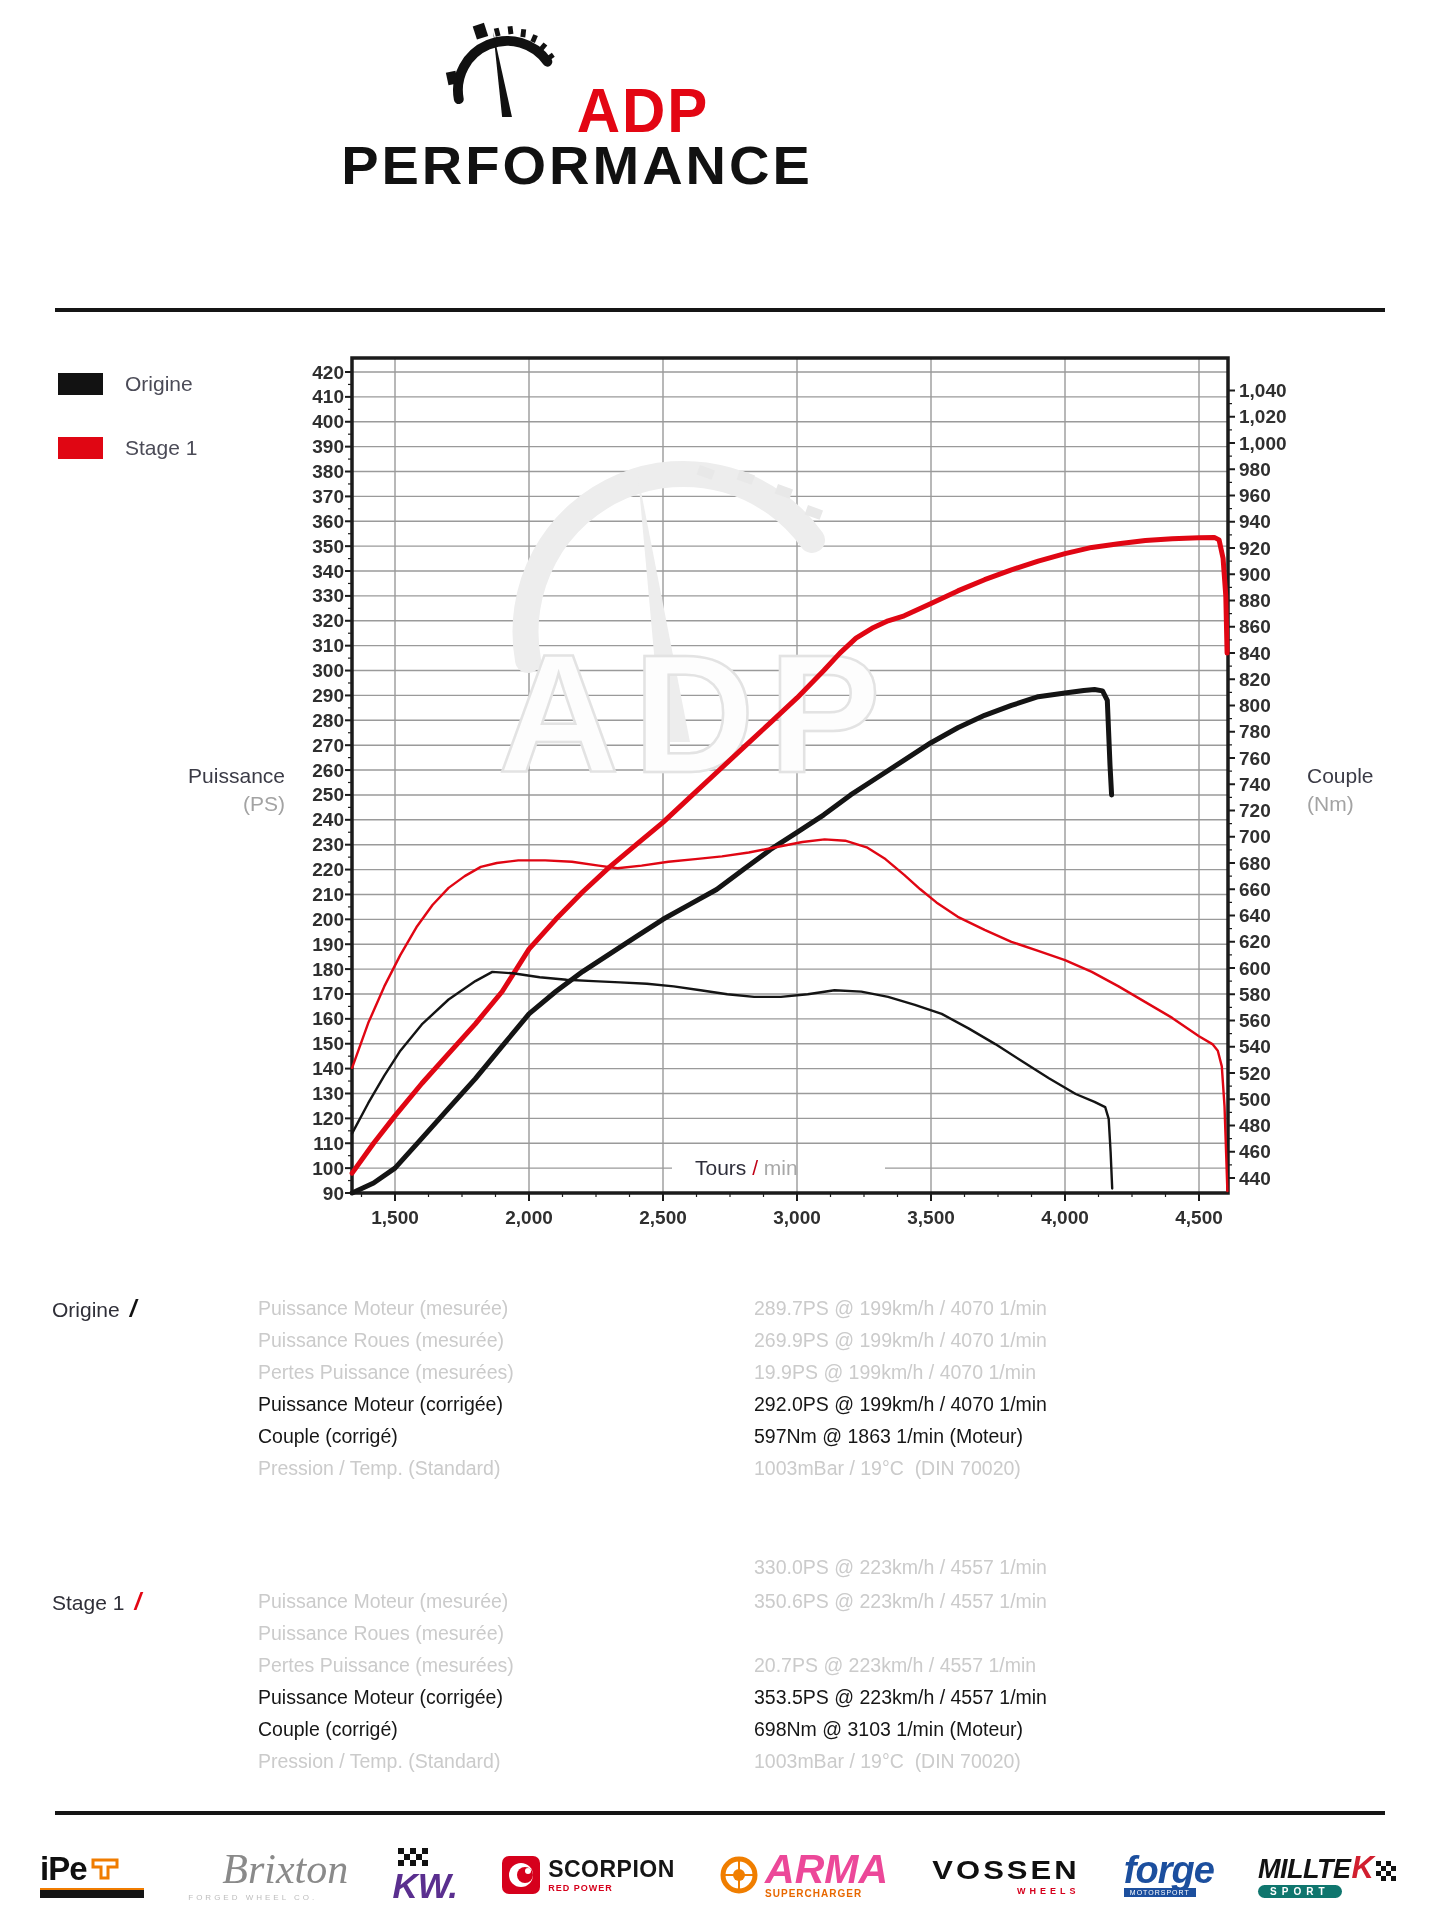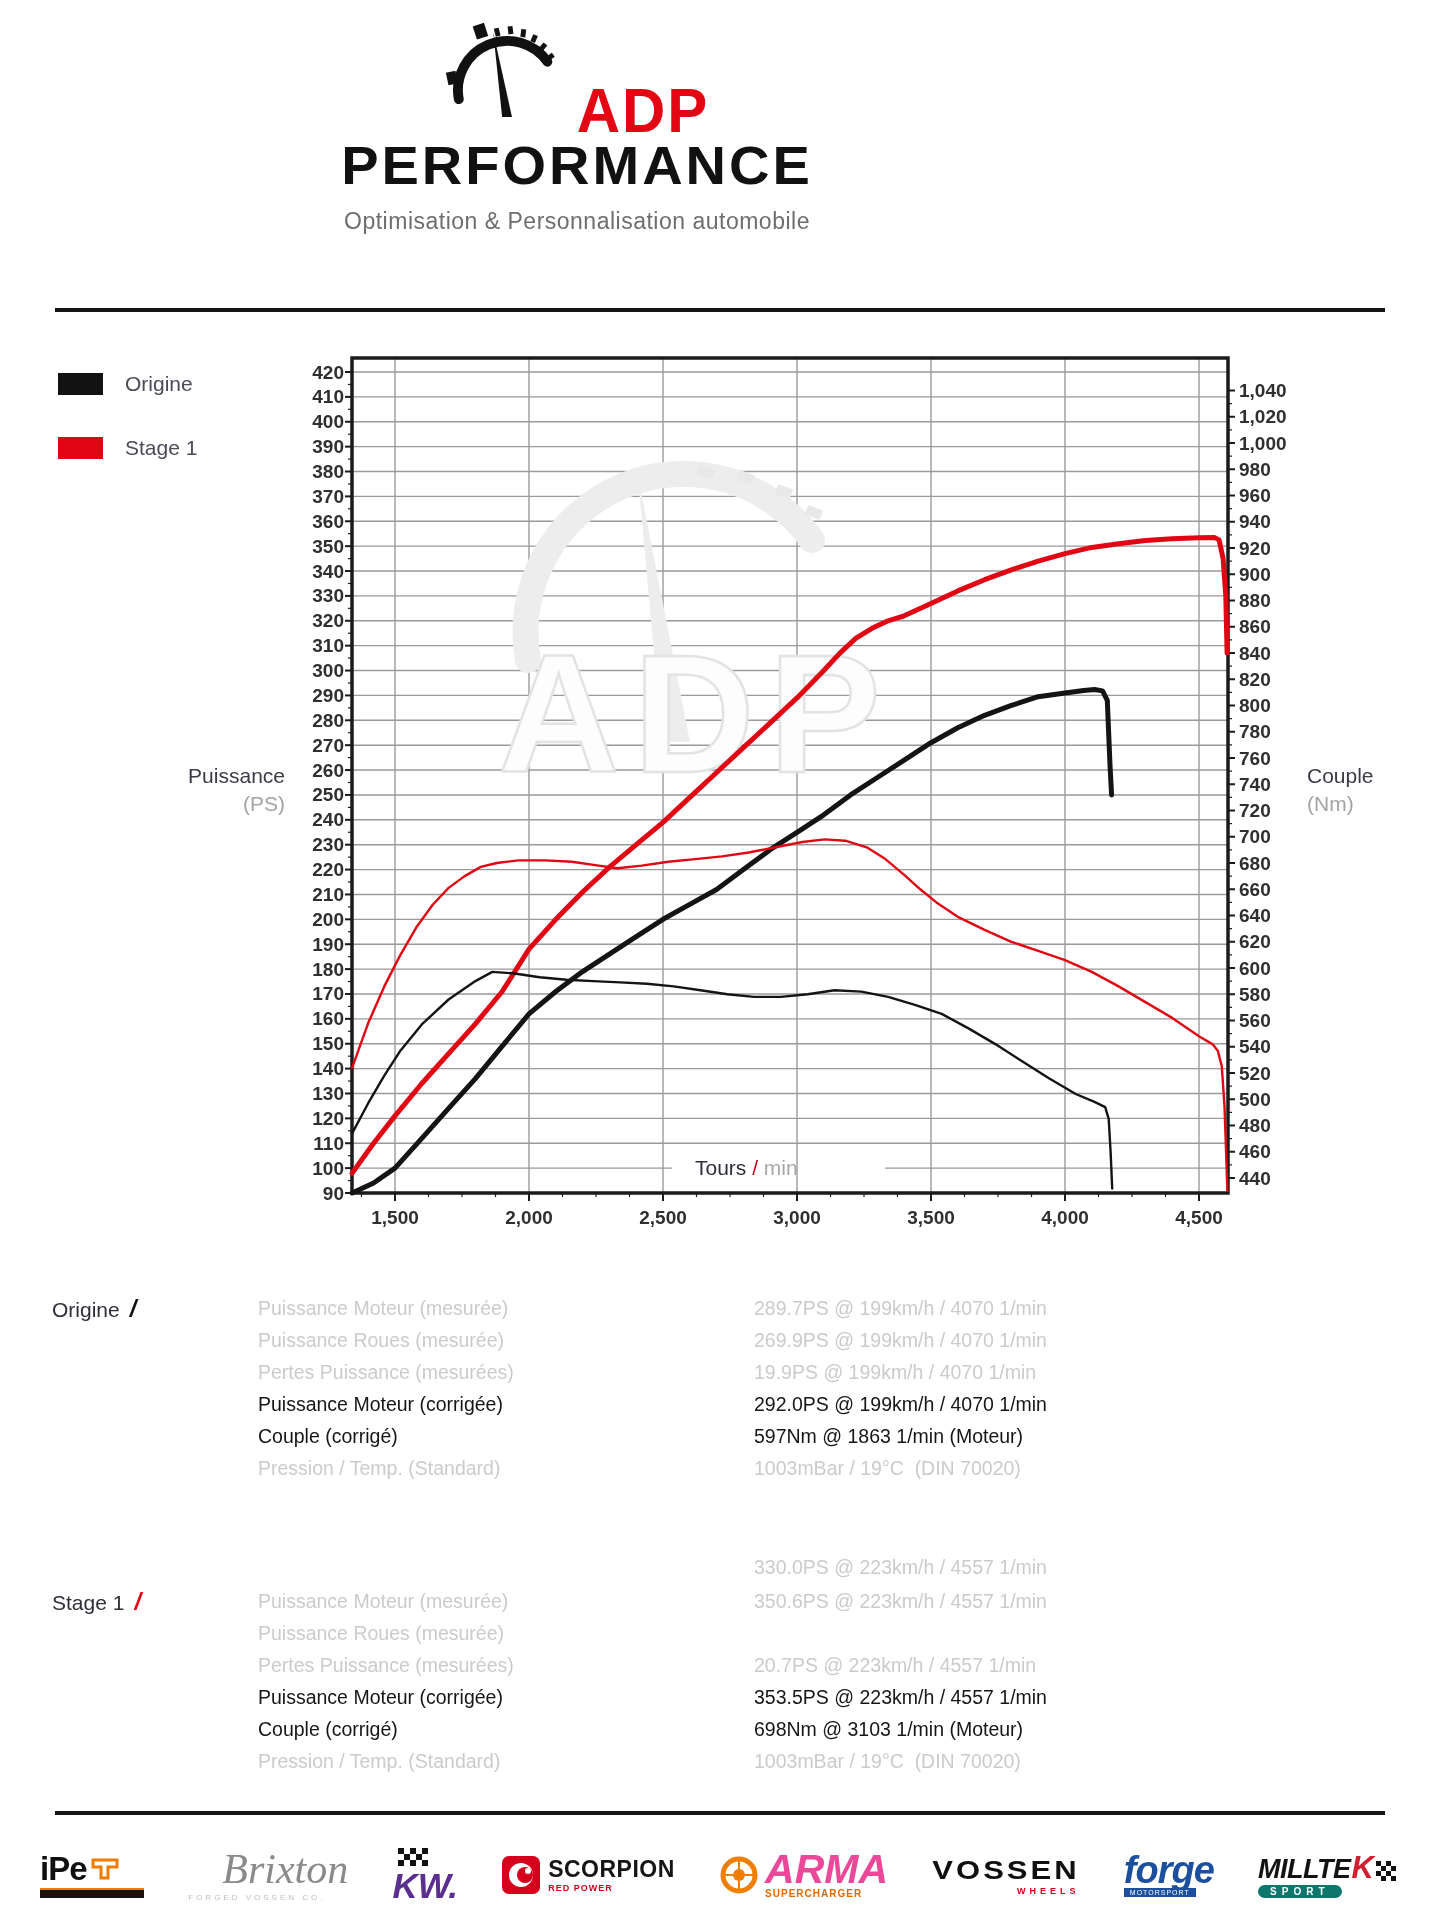--- a/index.html
+++ b/index.html
@@ -70,21 +70,20 @@
           <line x1="102" y1="24" x2="97" y2="30"></line>
           <line x1="110" y1="35" x2="103" y2="40"></line>
         </g>
         <rect x="30" y="4" width="12" height="14" fill="#111" transform="rotate(-18 36 11)"></rect>
         <rect x="2" y="52" width="10" height="13" fill="#111" transform="rotate(-12 7 58)"></rect>
         <polygon points="49,12 58,98 68,98" fill="#111"></polygon>
       </svg>
       <span class="brand-accent">ADP</span>
     </div>
     <div class="brand-main">PERFORMANCE</div>
-    <div class="tagline">Optimisation &amp; Personnalisation automobile</div>
   </div>
 
   <div class="rule abs" style="left:55px;top:308px;width:1330px;"></div>
 
   <div class="abs" style="left:58px;top:372px;" id="legend-box">
       <div class="legend-row">
         <span class="legend-swatch" style="background: rgb(18, 18, 18);"></span>
         <span class="legend-label">Origine</span>
       </div>
       <div class="legend-row">
@@ -429,21 +428,21 @@
       <div style="display:flex;align-items:center;gap:4px;">
         <span class="ipe-text">iPe</span>
         <svg width="30" height="26" viewBox="0 0 30 26">
           <path d="M2 4 h24 v7 h-9 v11 h-7 v-11 h-8 z" fill="none" stroke="#f07c00" stroke-width="3"></path>
         </svg>
       </div>
       <div class="ipe-bar"></div>
     </div>
     <div class="logo">
       <span class="brixton-script">Brixton</span>
-      <span class="brixton-sub">FORGED VOSSEN CO.</span>
+      <span class="brixton-sub">FORGED WHEEL CO.</span>
     </div>
     <div class="logo">
       <svg width="34" height="20" viewBox="0 0 34 20" style="margin-left:6px;">
         <g fill="#111">
             <rect x="0" y="0" width="6" height="6"></rect>
             <rect x="12" y="0" width="6" height="6"></rect>
             <rect x="24" y="0" width="6" height="6"></rect>
             <rect x="6" y="6" width="6" height="6"></rect>
             <rect x="18" y="6" width="6" height="6"></rect>
             <rect x="0" y="12" width="6" height="6"></rect>

